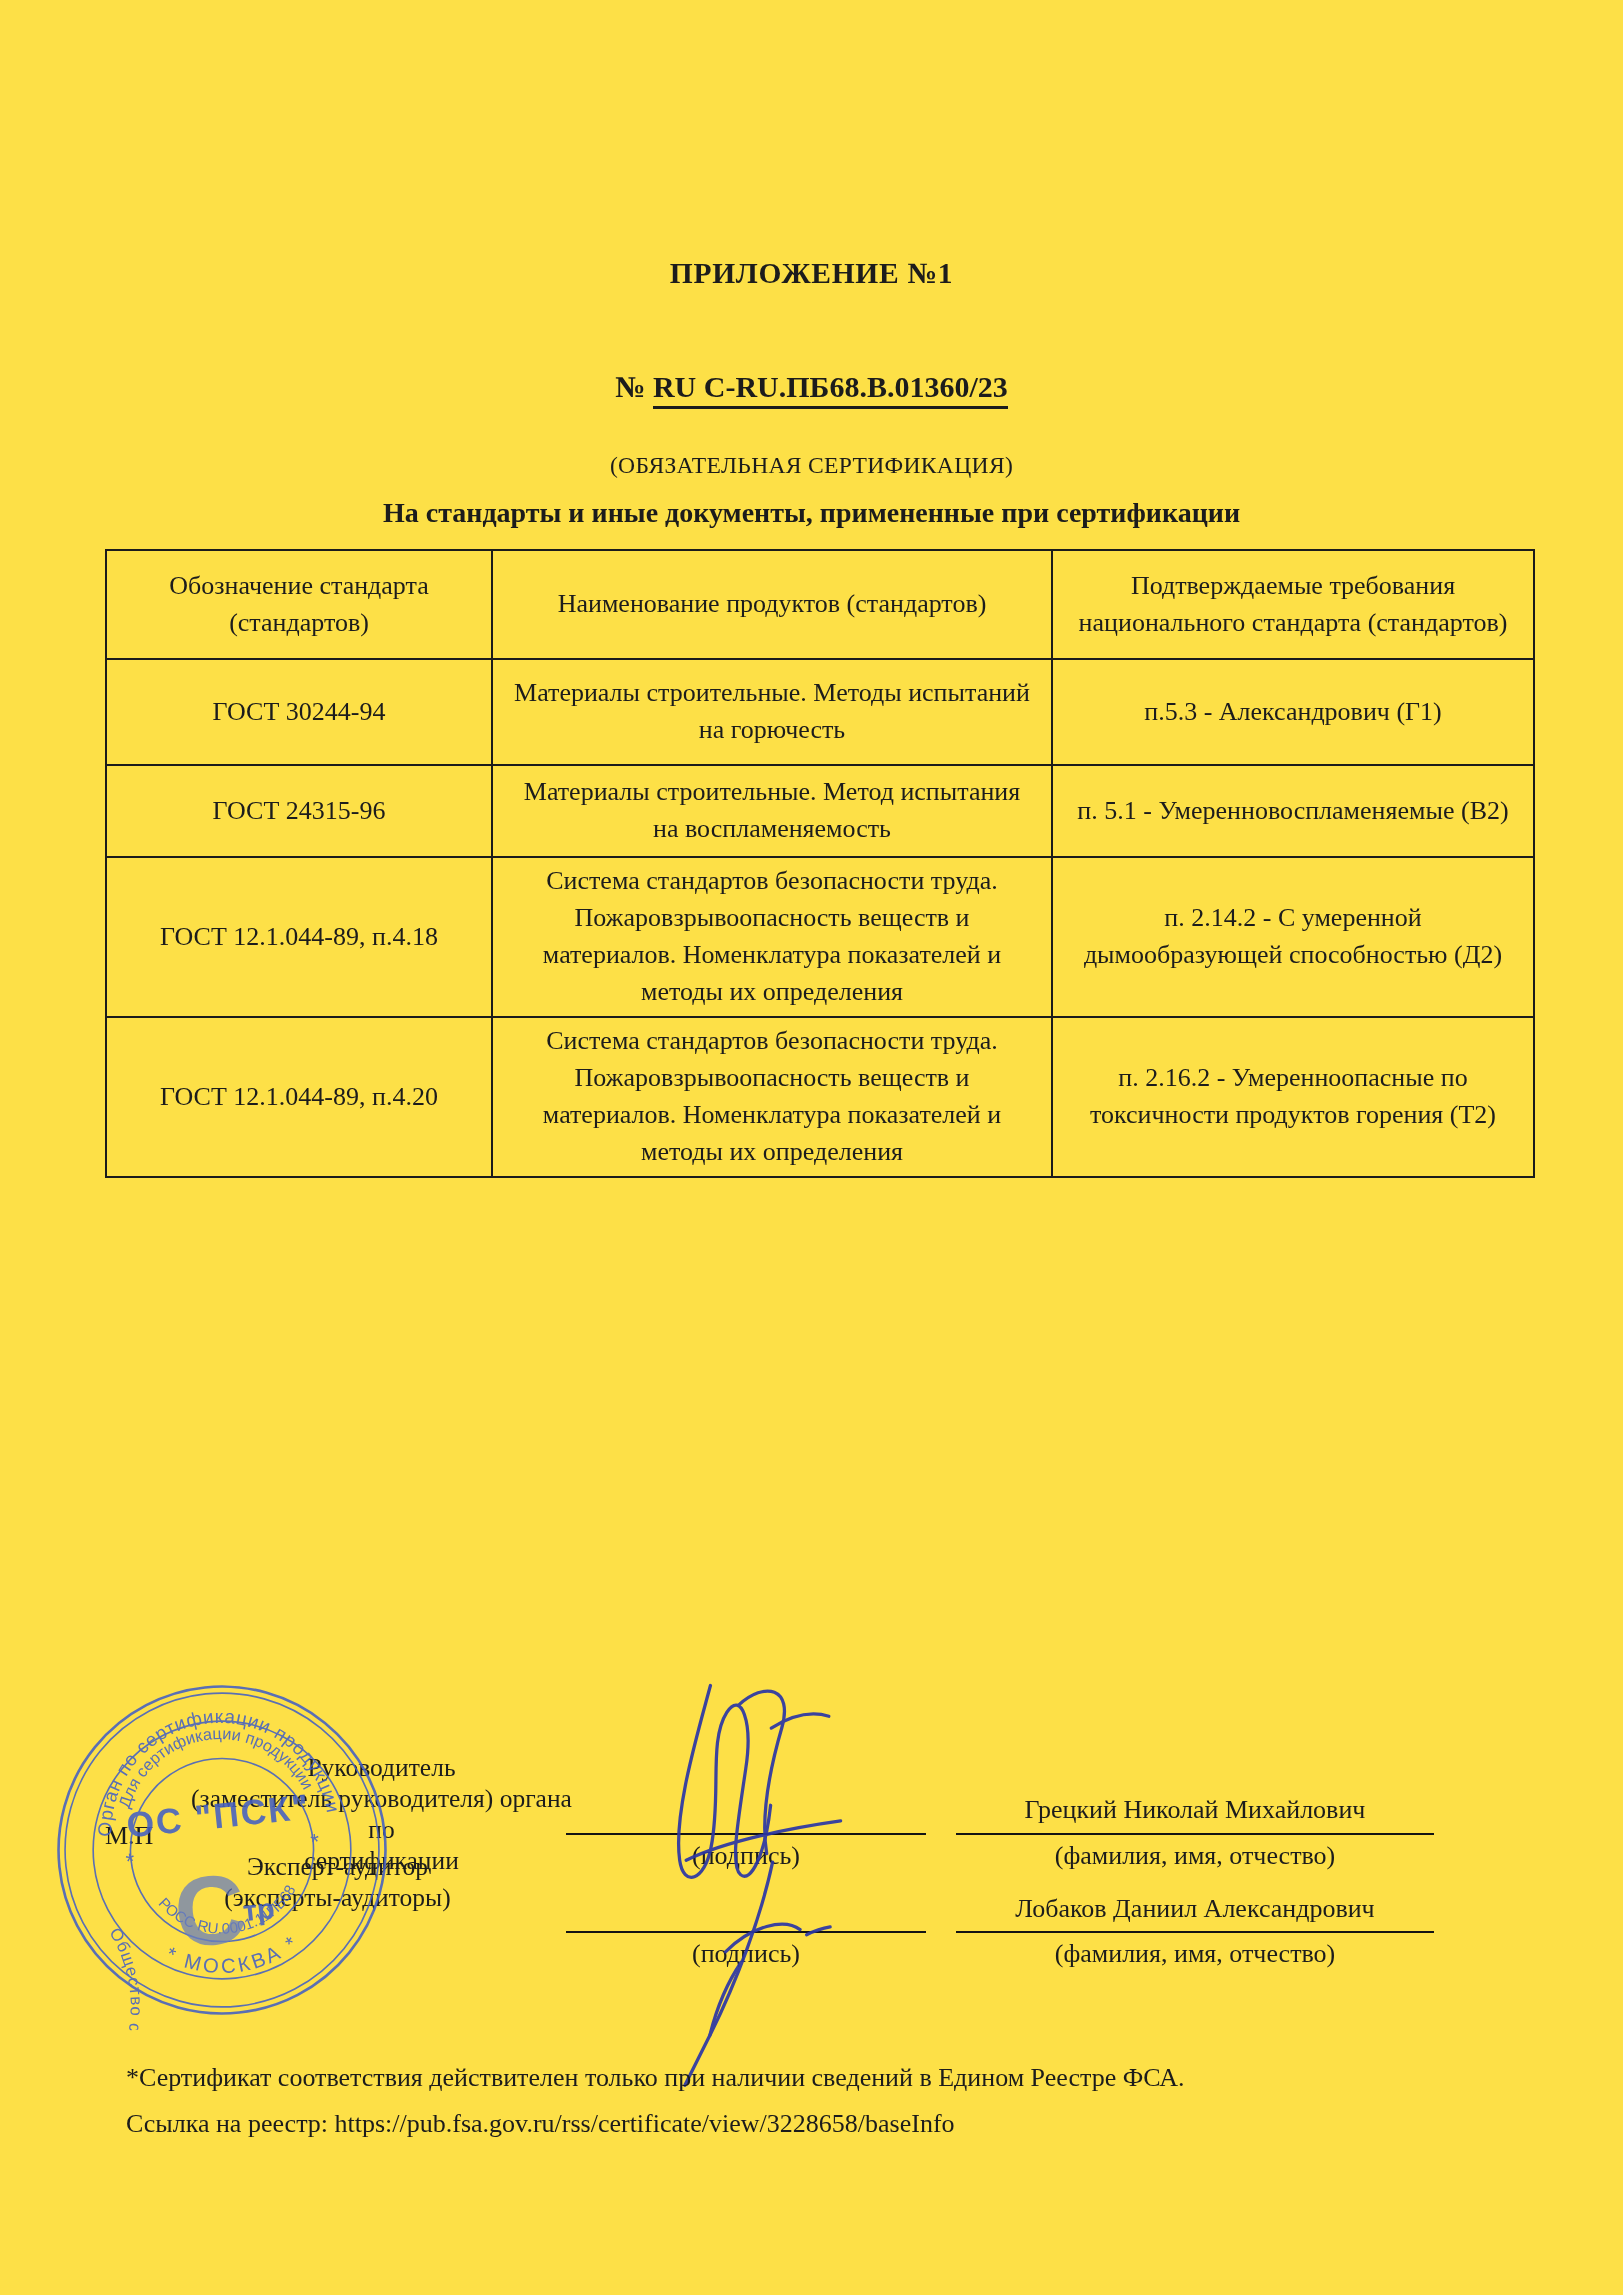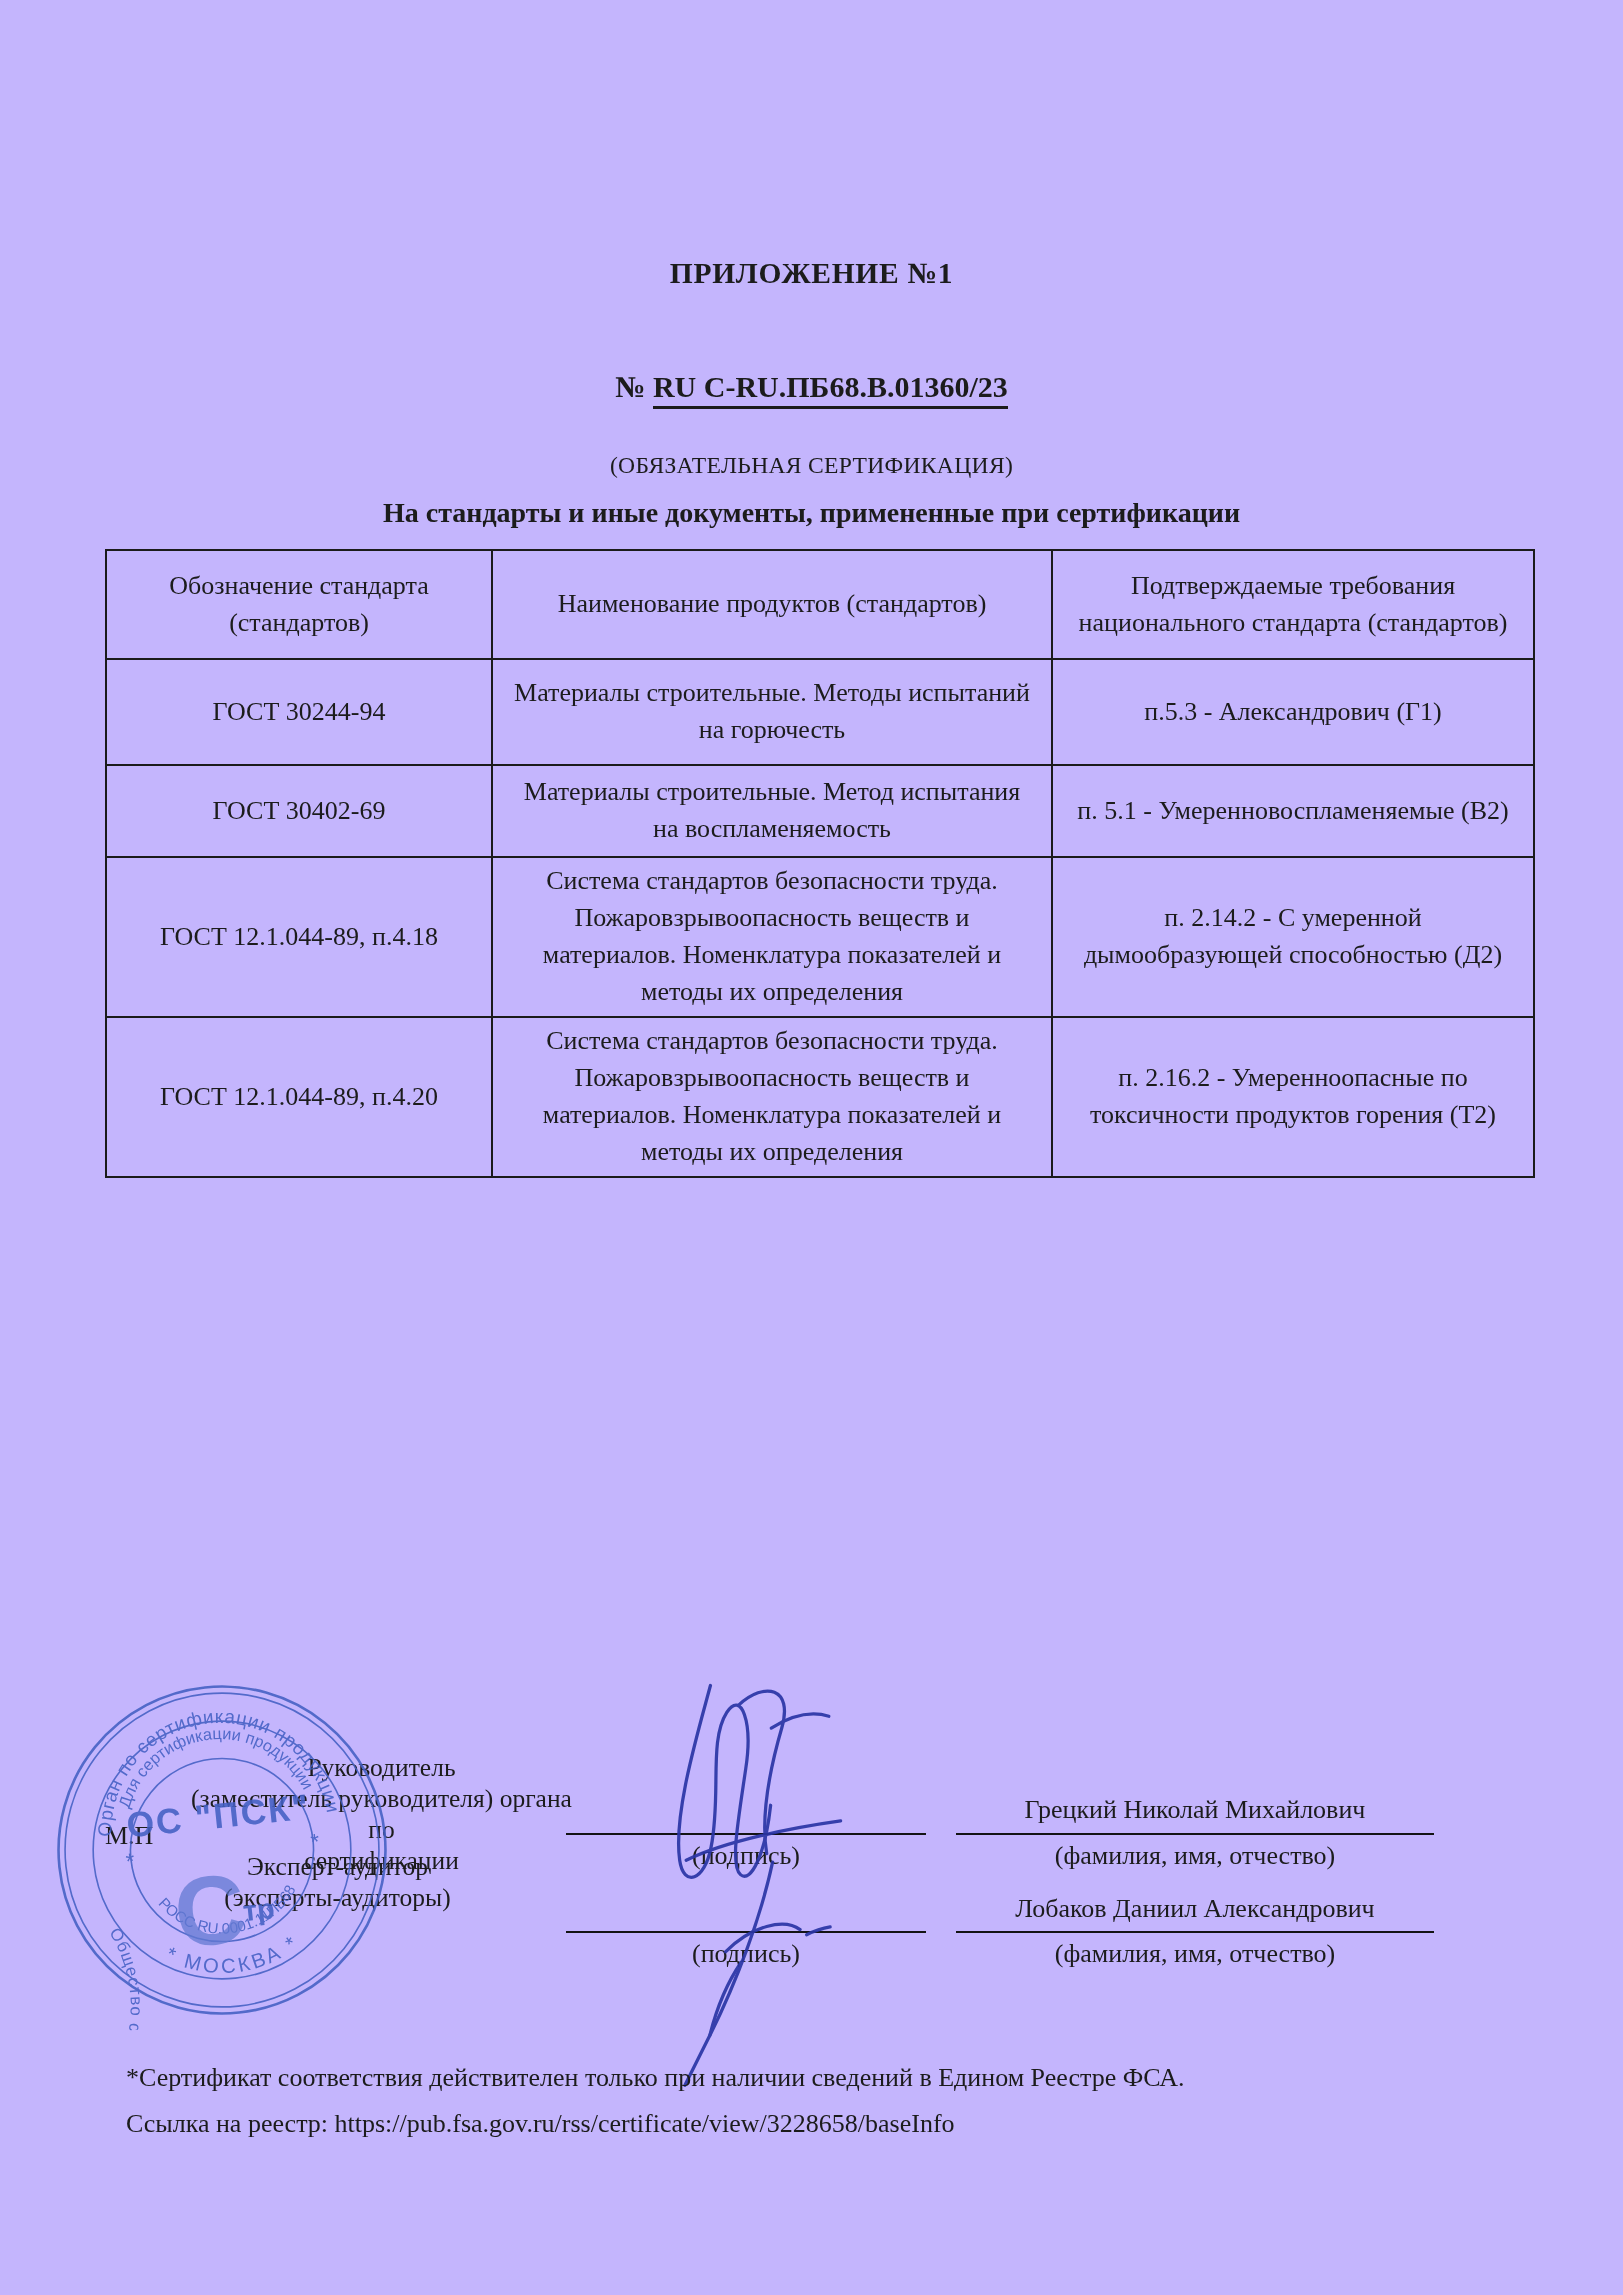--- a/index.html
+++ b/index.html
@@ -1,17 +1,17 @@
 <!DOCTYPE html>
 <html style="font-size:10.5px"><head>
 <meta charset="utf-8">
 <style>
   html,body{margin:0;padding:0;background:#e8e8e8;}
   .page{
-    position:relative;width:1623px;height:2295px;background:#c4b5fd;
+    position:relative;width:1623px;height:2295px;background:#fde047;
     font-family:"Liberation Serif","DejaVu Serif",serif;color:#1c1c1c;
     overflow:hidden;margin:0 auto;
   }
   .abs{position:absolute;}
   .ctr{left:0;width:1623px;text-align:center;}
   .t-head{font-size:29.5px;font-weight:bold;letter-spacing:0.7px;}
   .t-num{font-size:30px;font-weight:bold;}
   .t-num .u{border-bottom:3.3px solid #1c1c1c;padding-bottom:3.3px;}
   .t-type{font-size:23.6px;letter-spacing:0.3px;}
   .t-cap{font-size:28px;font-weight:bold;}
@@ -65,21 +65,21 @@
       <th>Обозначение стандарта (стандартов)</th>
       <th>Наименование продуктов (стандартов)</th>
       <th>Подтверждаемые требования национального стандарта (стандартов)</th>
     </tr>
     <tr class="rh1">
       <td>ГОСТ 30244-94</td>
       <td>Материалы строительные. Методы испытаний на горючесть</td>
       <td>п.5.3 - Александрович (Г1)</td>
     </tr>
     <tr class="rh2">
-      <td>ГОСТ 30402-69</td>
+      <td>ГОСТ 24315-96</td>
       <td>Материалы строительные. Метод испытания на воспламеняемость</td>
       <td>п. 5.1 - Умеренновоспламеняемые (В2)</td>
     </tr>
     <tr class="rh3">
       <td>ГОСТ 12.1.044-89, п.4.18</td>
       <td>Система стандартов безопасности труда. Пожаровзрывоопасность веществ и материалов. Номенклатура показателей и методы их определения</td>
       <td>п. 2.14.2 - С умеренной дымообразующей способностью (Д2)</td>
     </tr>
     <tr class="rh4">
       <td>ГОСТ 12.1.044-89, п.4.20</td>

